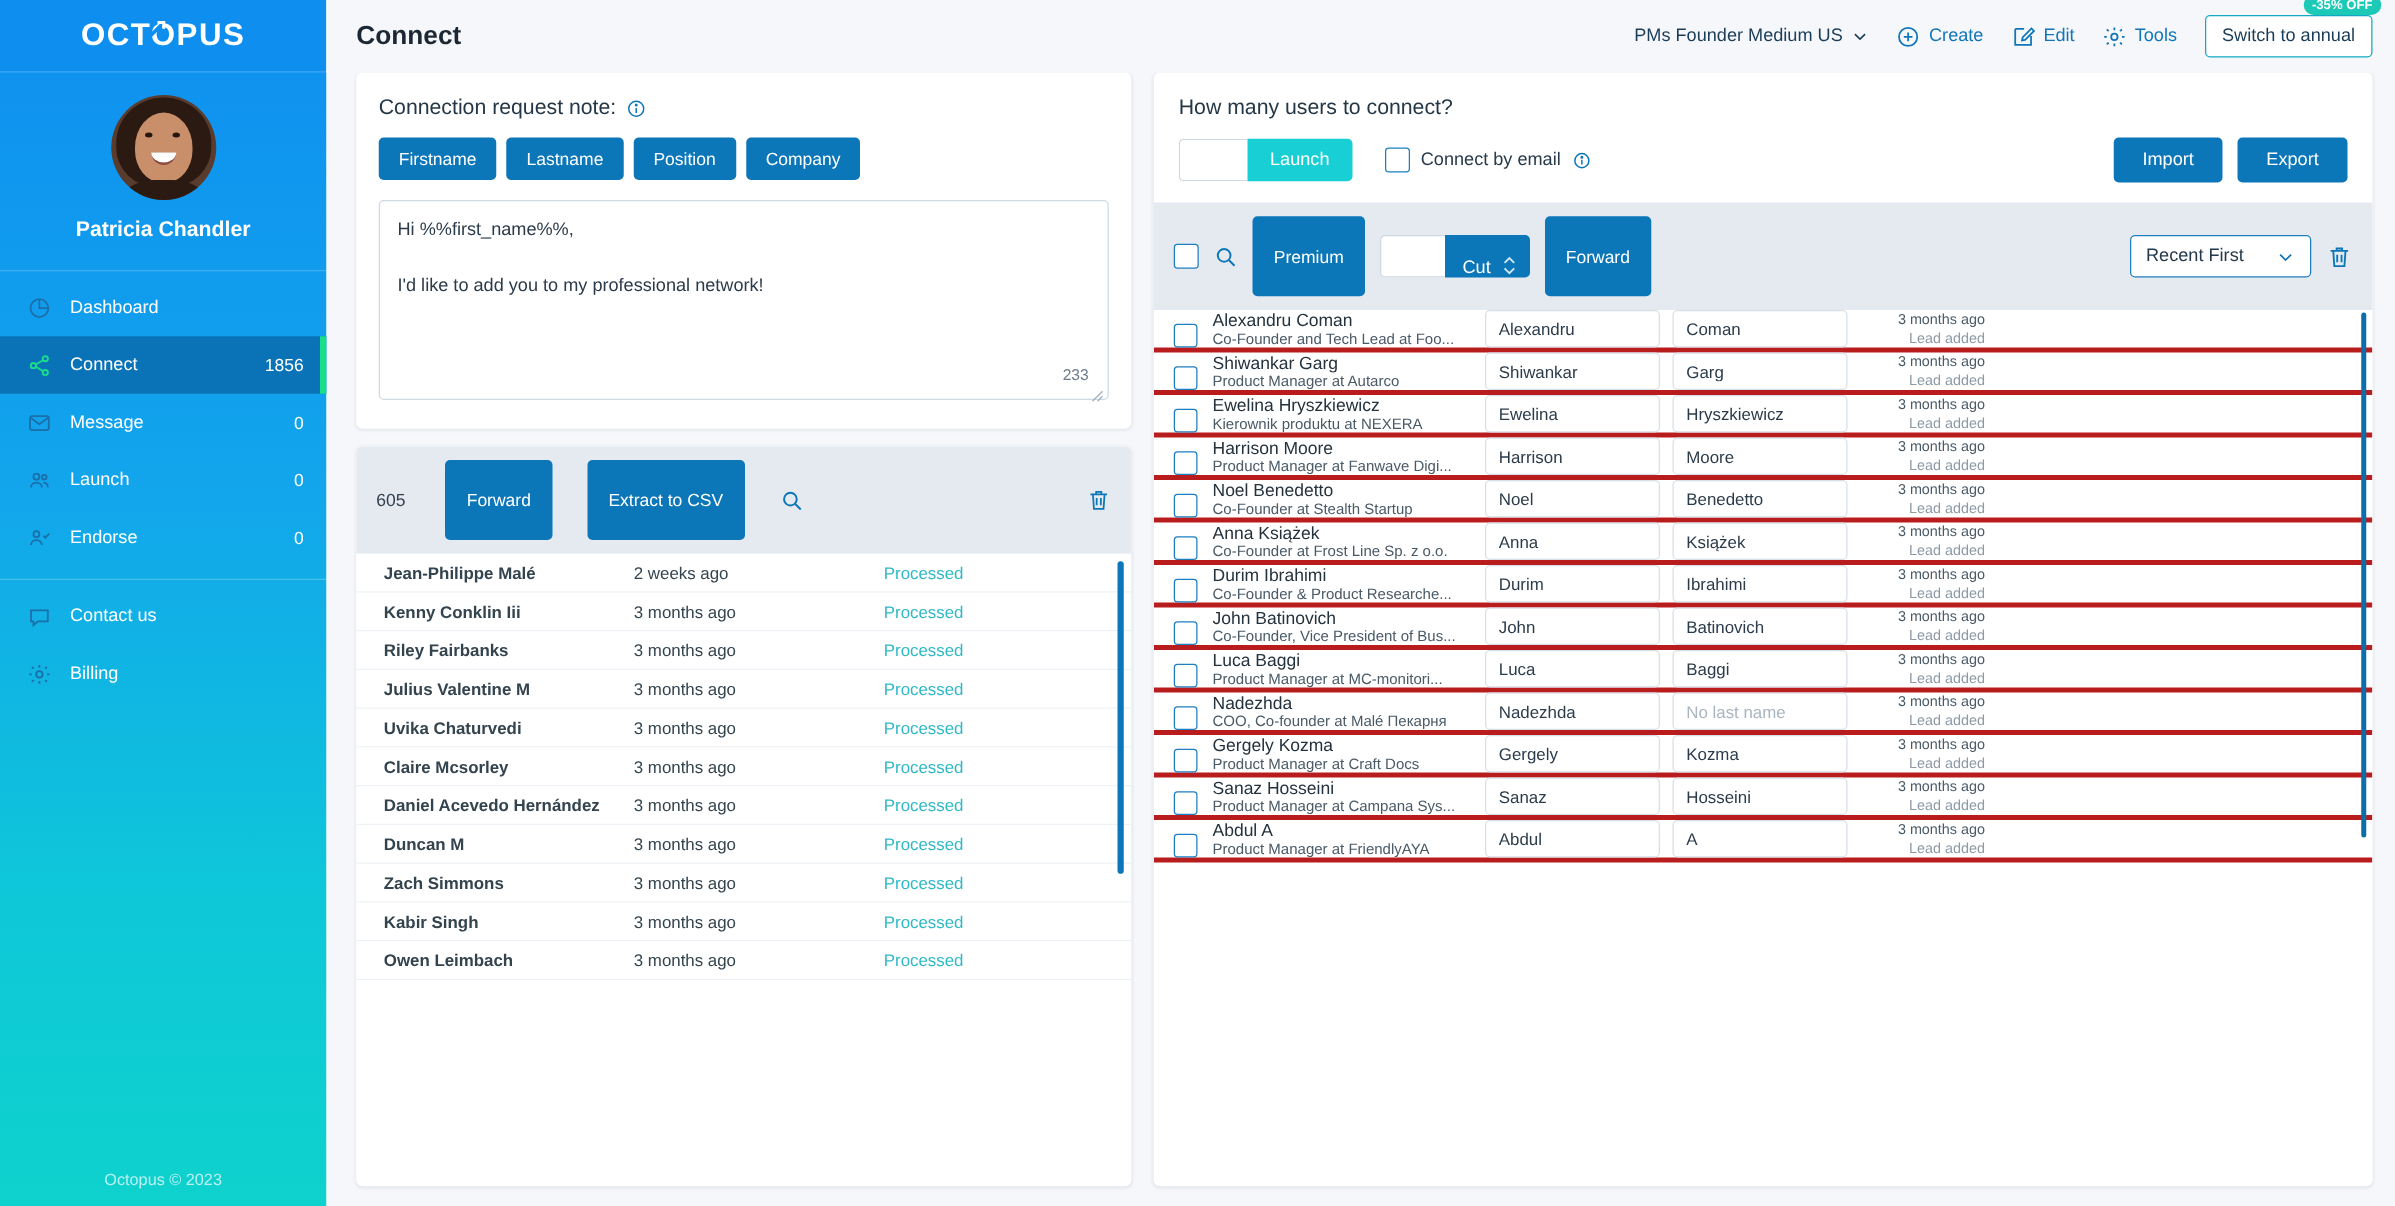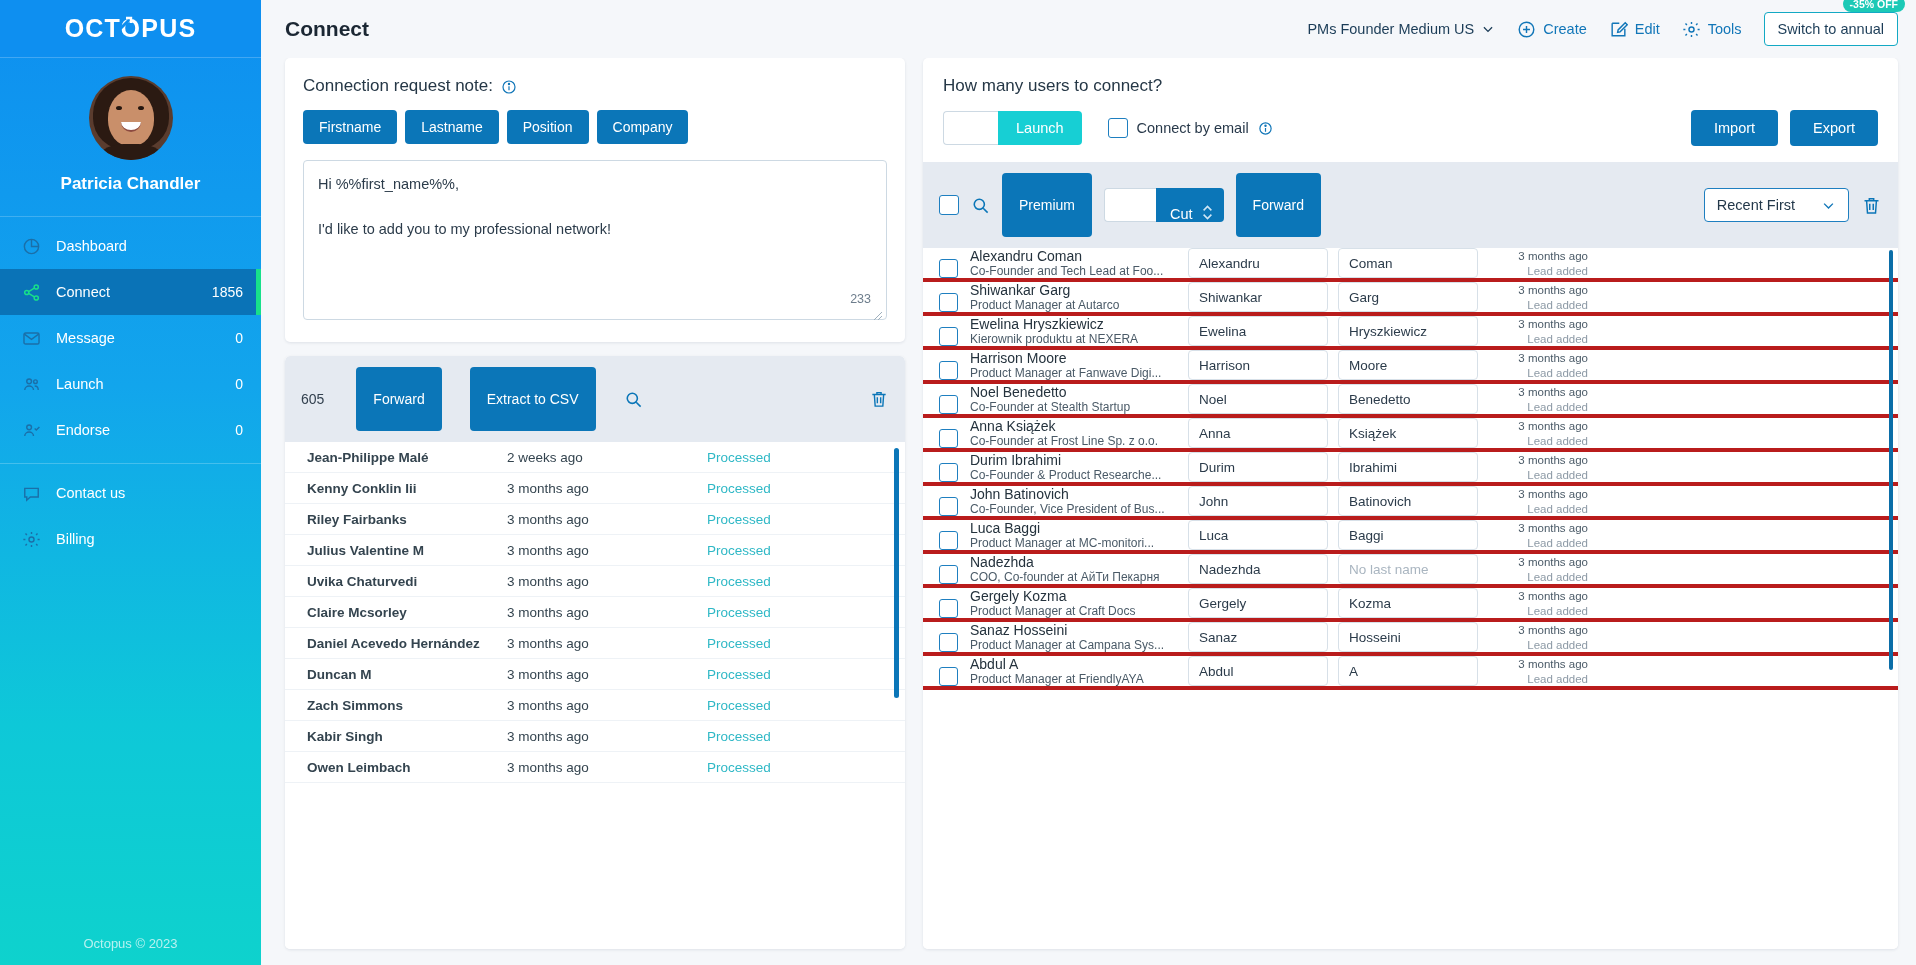--- a/index.html
+++ b/index.html
@@ -652,21 +652,21 @@
                   <input class="fi" type="text" placeholder="" value="Baggi" style="">
                   <div class="when">
                     <div class="w1">3 months ago</div>
                     <div class="w2">Lead added</div>
                   </div>
                 </div>
                 <div class="crow">
                   <span class="ck"></span>
                   <div class="who">
                     <div class="nm">Nadezhda</div>
-                    <div class="ti">COO, Co-founder at АйТи Пекарня</div>
+                    <div class="ti">COO, Co-founder at Malé Пекарня</div>
                   </div>
                   <input class="fi" type="text" value="Nadezhda" style="">
                   <input class="fi" type="text" placeholder="No last name" style="">
                   <div class="when">
                     <div class="w1">3 months ago</div>
                     <div class="w2">Lead added</div>
                   </div>
                 </div>
                 <div class="crow">
                   <span class="ck"></span>

